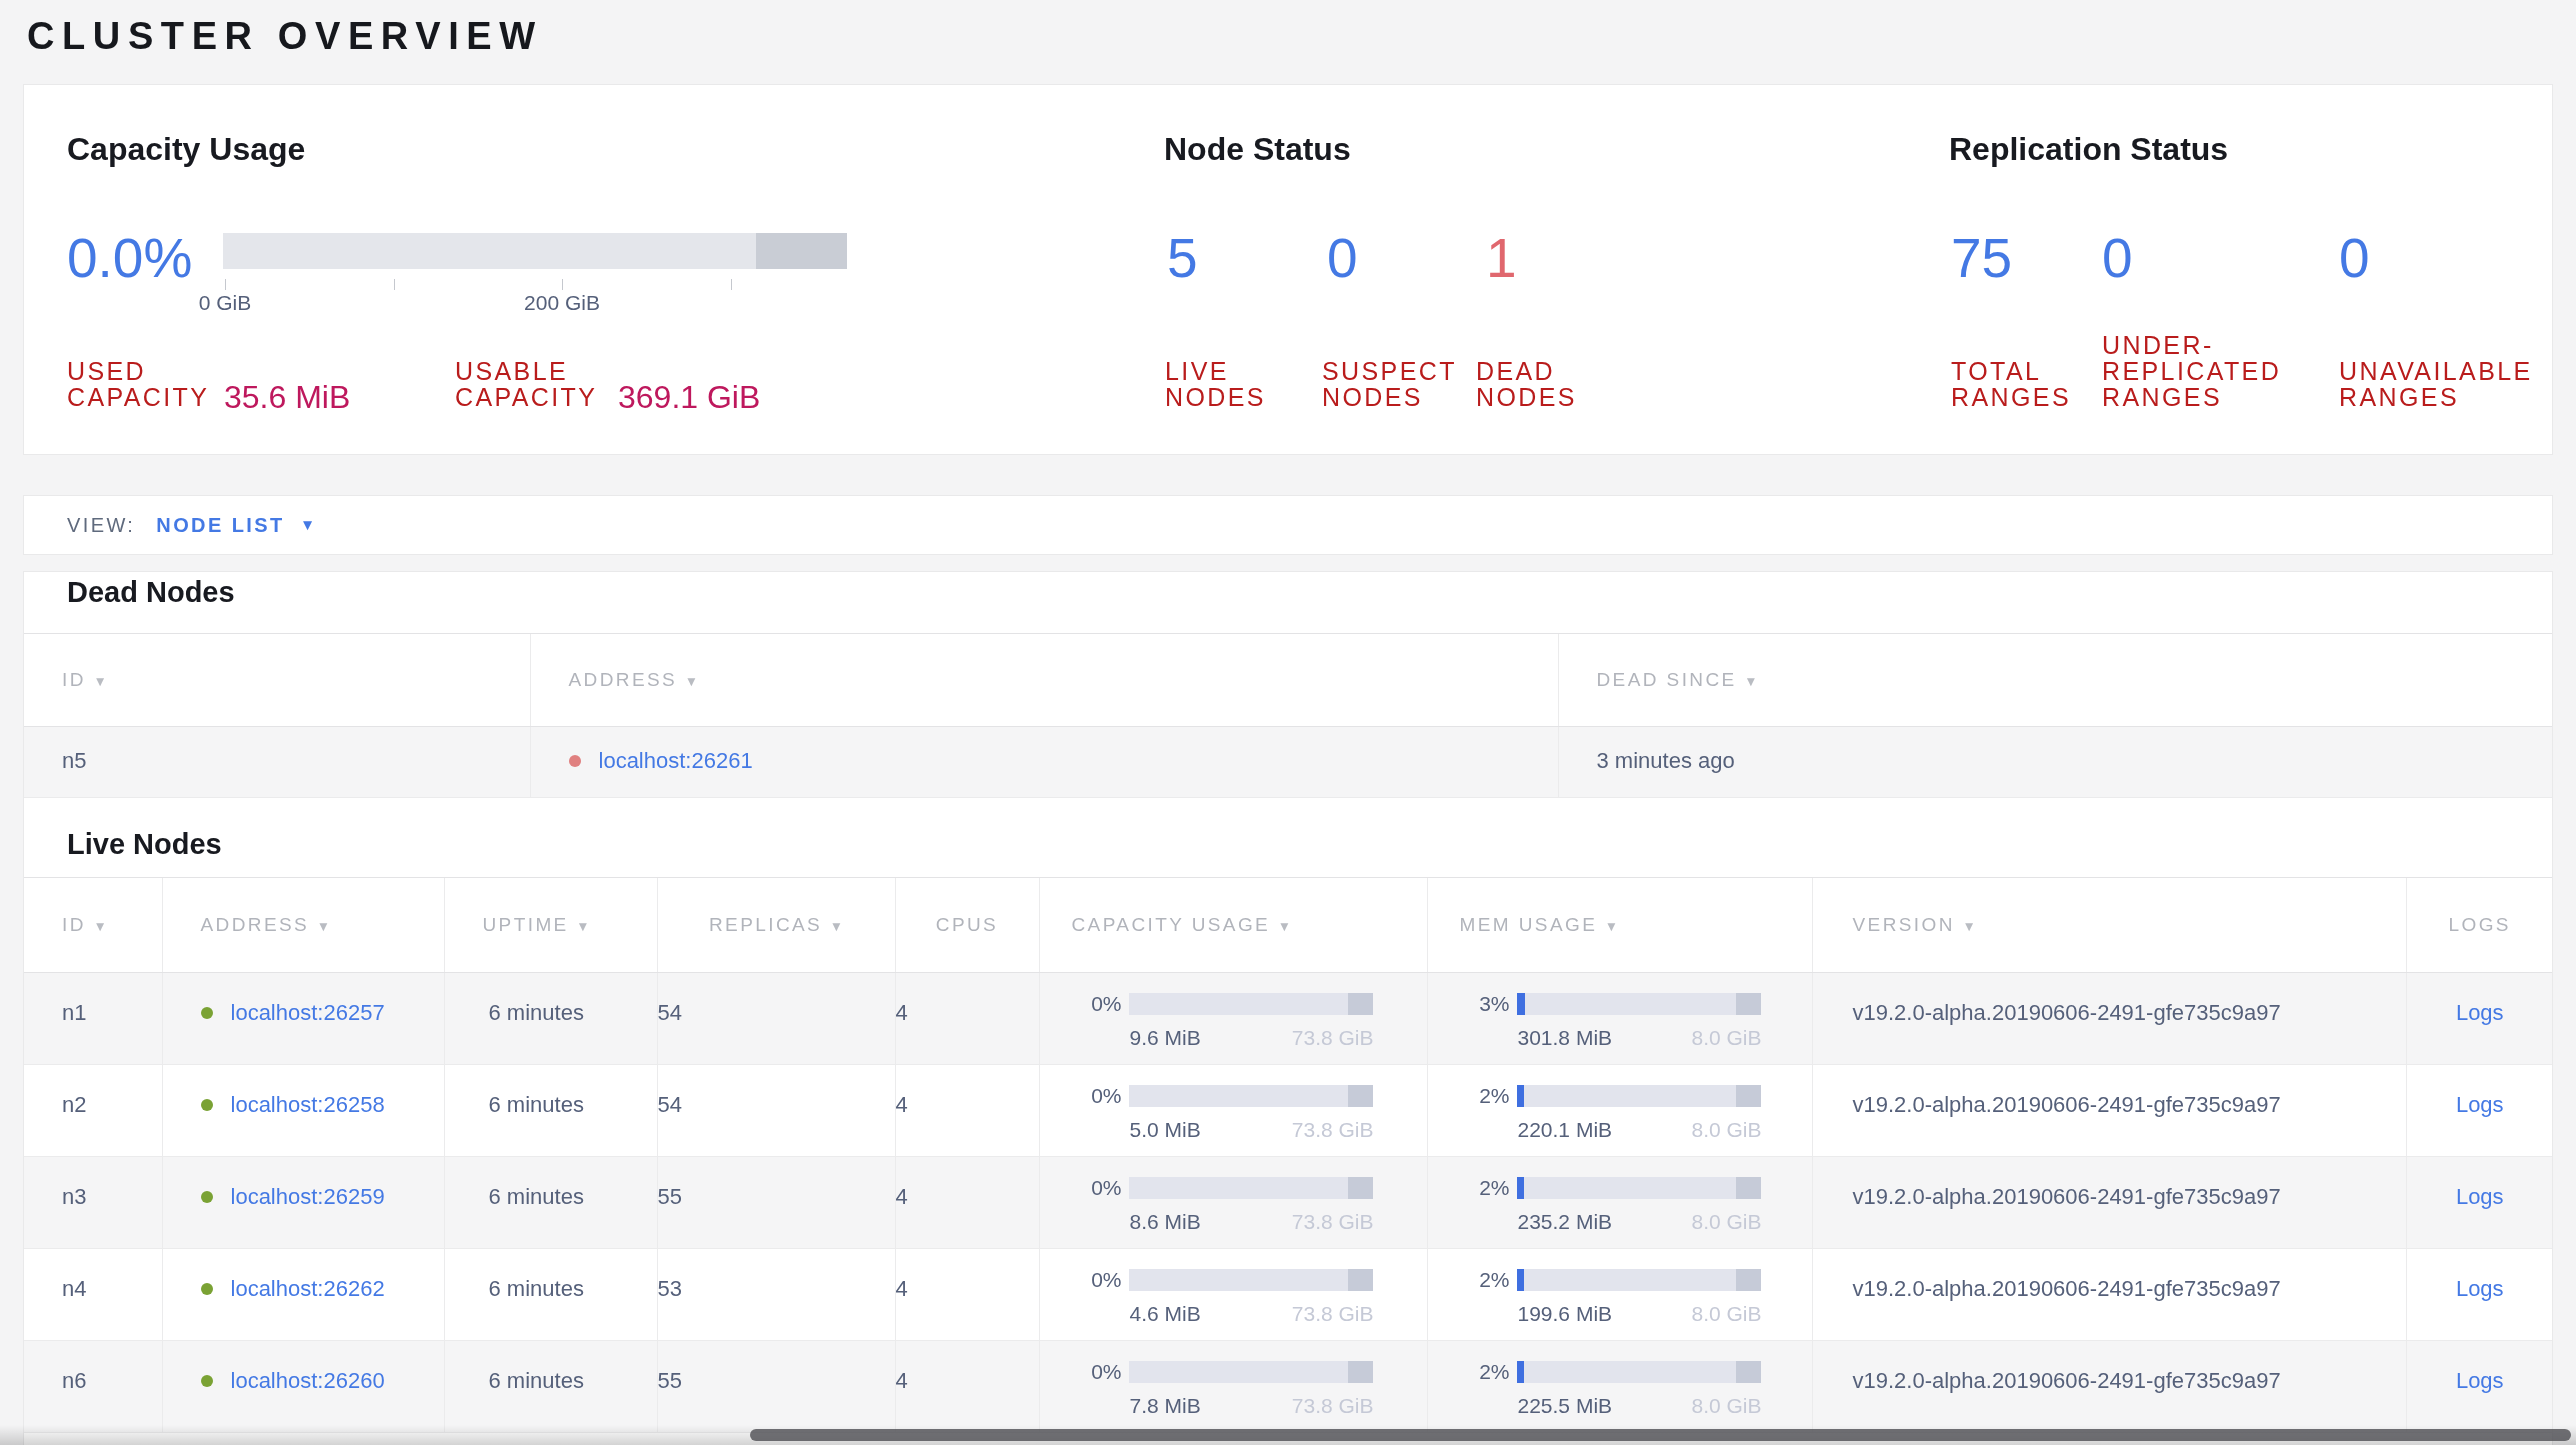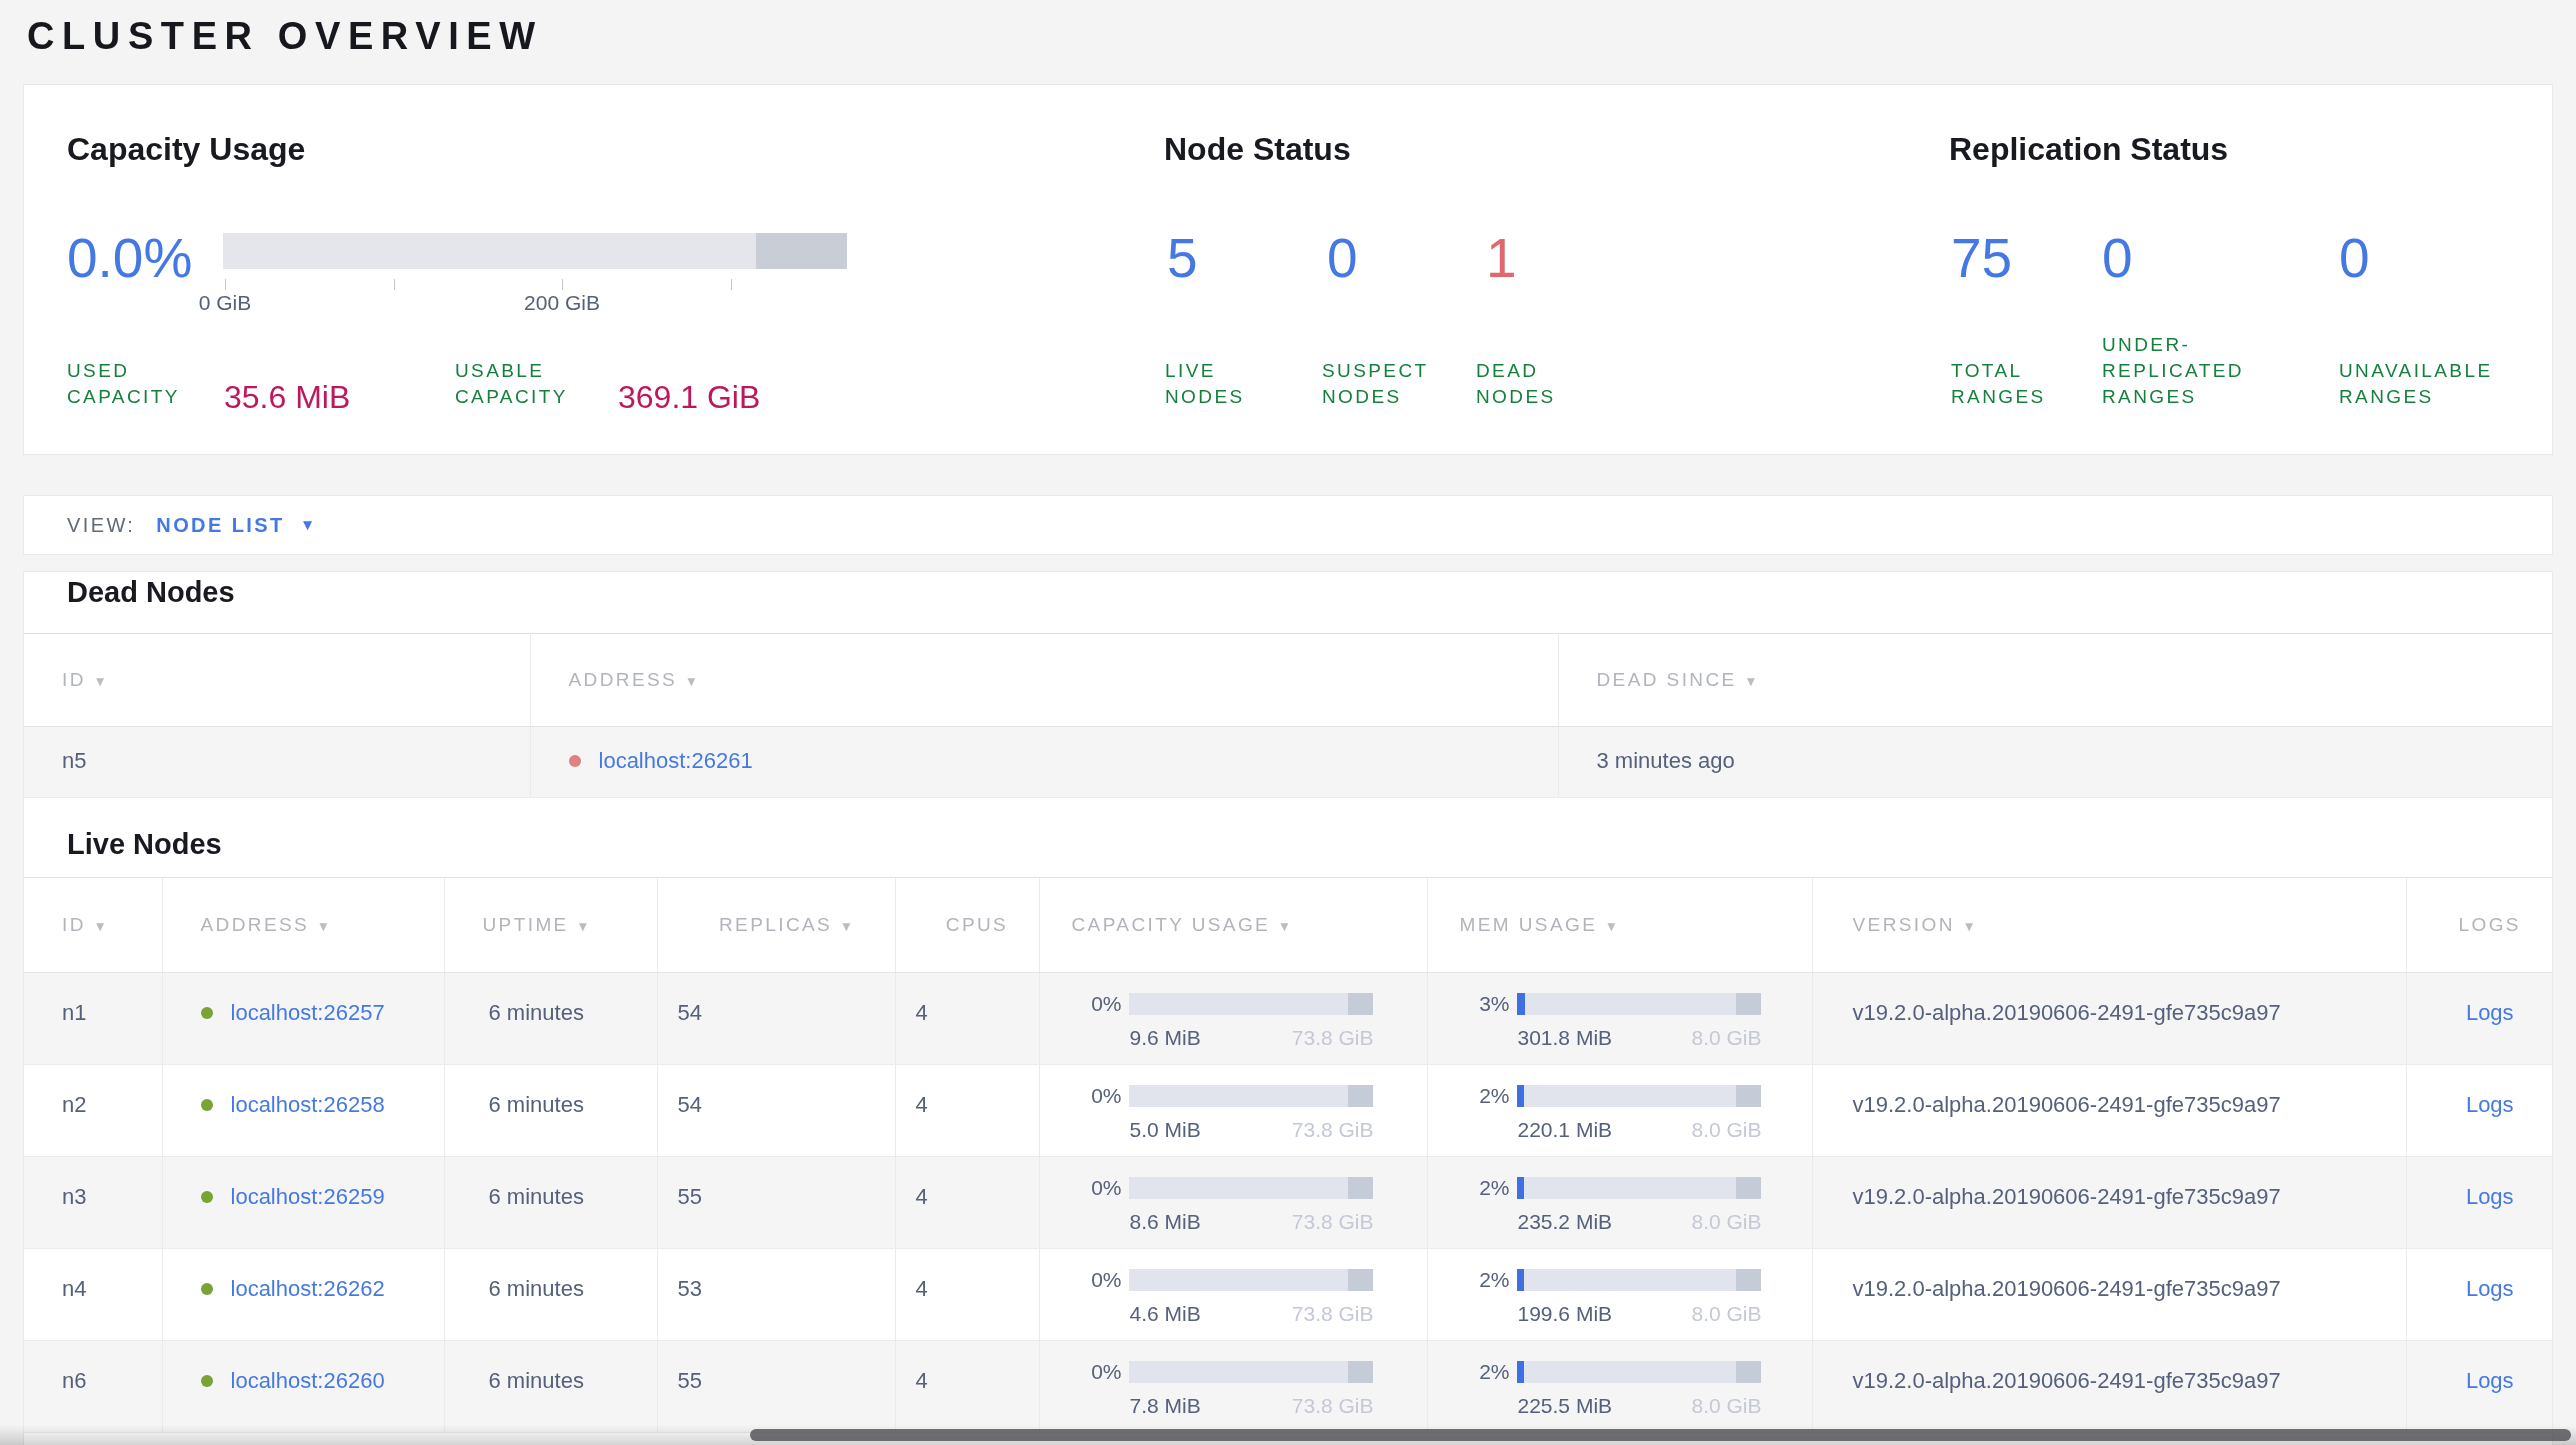--- a/index.html
+++ b/index.html
@@ -21,22 +21,22 @@
     background:#ffffff; border:1px solid #e9e9ea;
   }
   
   .summary { top:84px; height:371px; }
   .sec-title { position:absolute; top:46px; font-size:32px; font-weight:700; color:#181a20; }
   .big-num { position:absolute; top:145px; font-size:55px; line-height:57px; font-weight:400; }
   .num-blue { color:#4479e4; }
   .num-red  { color:#e0676e; }
   .caps-label {
     position:absolute; bottom:44px;
-    font-size:19px; line-height:26px; letter-spacing:2.4px;
-    color:#15803d;
+    font-size:25px; line-height:26px; letter-spacing:2.4px;
+    color:#b91c1c;
   }
   .stat-value { position:absolute; bottom:38px; font-size:32px; color:#be185d; }
   .big-bar {
     position:absolute; left:199px; top:148px; width:624px; height:36px;
     background:#e4e6eb;
   }
   .big-bar .endcap { position:absolute; right:0; top:0; bottom:0; width:91px; background:#c9cdd5; }
   .tick { position:absolute; top:194px; width:1px; height:10.5px; background:#c5c8ce; }
   .tick-label {
     position:absolute; top:206px; transform:translateX(-50%);
@@ -62,21 +62,21 @@
   th {
     font-size:19px; font-weight:400; letter-spacing:2.4px; color:#b1b4bb;
     text-align:left; border-top:1px solid #e3e3e5; border-bottom:1px solid #e3e3e5;
     white-space:nowrap;
   }
   .dead-table th { height:93px; }
   .live-table th { height:95px; }
   td { border-bottom:1px solid #ebebec; vertical-align:top; font-size:22px; color:#55607a; }
   .dead-table td { height:71px; padding-top:21px; }
   .live-table td { height:92px; padding-top:27px; }
-  th + th, td + td { border-left:1px solid #ebebec;padding-left:20px; }
+  th + th, td + td { border-left:1px solid #ebebec; }
   tbody tr:nth-child(odd) { background:#f5f5f6; }
   .pad { padding-left:38px; }
   .pad-sm { padding-left:32px; }
   th.center, td.center { text-align:center; }
   th.right, td.right { text-align:left; }
   td.right { padding-right:32px; }
   td.cpus-cell { padding-right:40px; }
   .sort-icon { font-size:13.4px; color:#b9bcc2; margin-left:7.6px; letter-spacing:0; }
   a.link { color:#4479e4; text-decoration:none; }
   .dot { display:inline-block; width:12.4px; height:12.4px; border-radius:50%; margin-right:11.5px; vertical-align:1px; }

